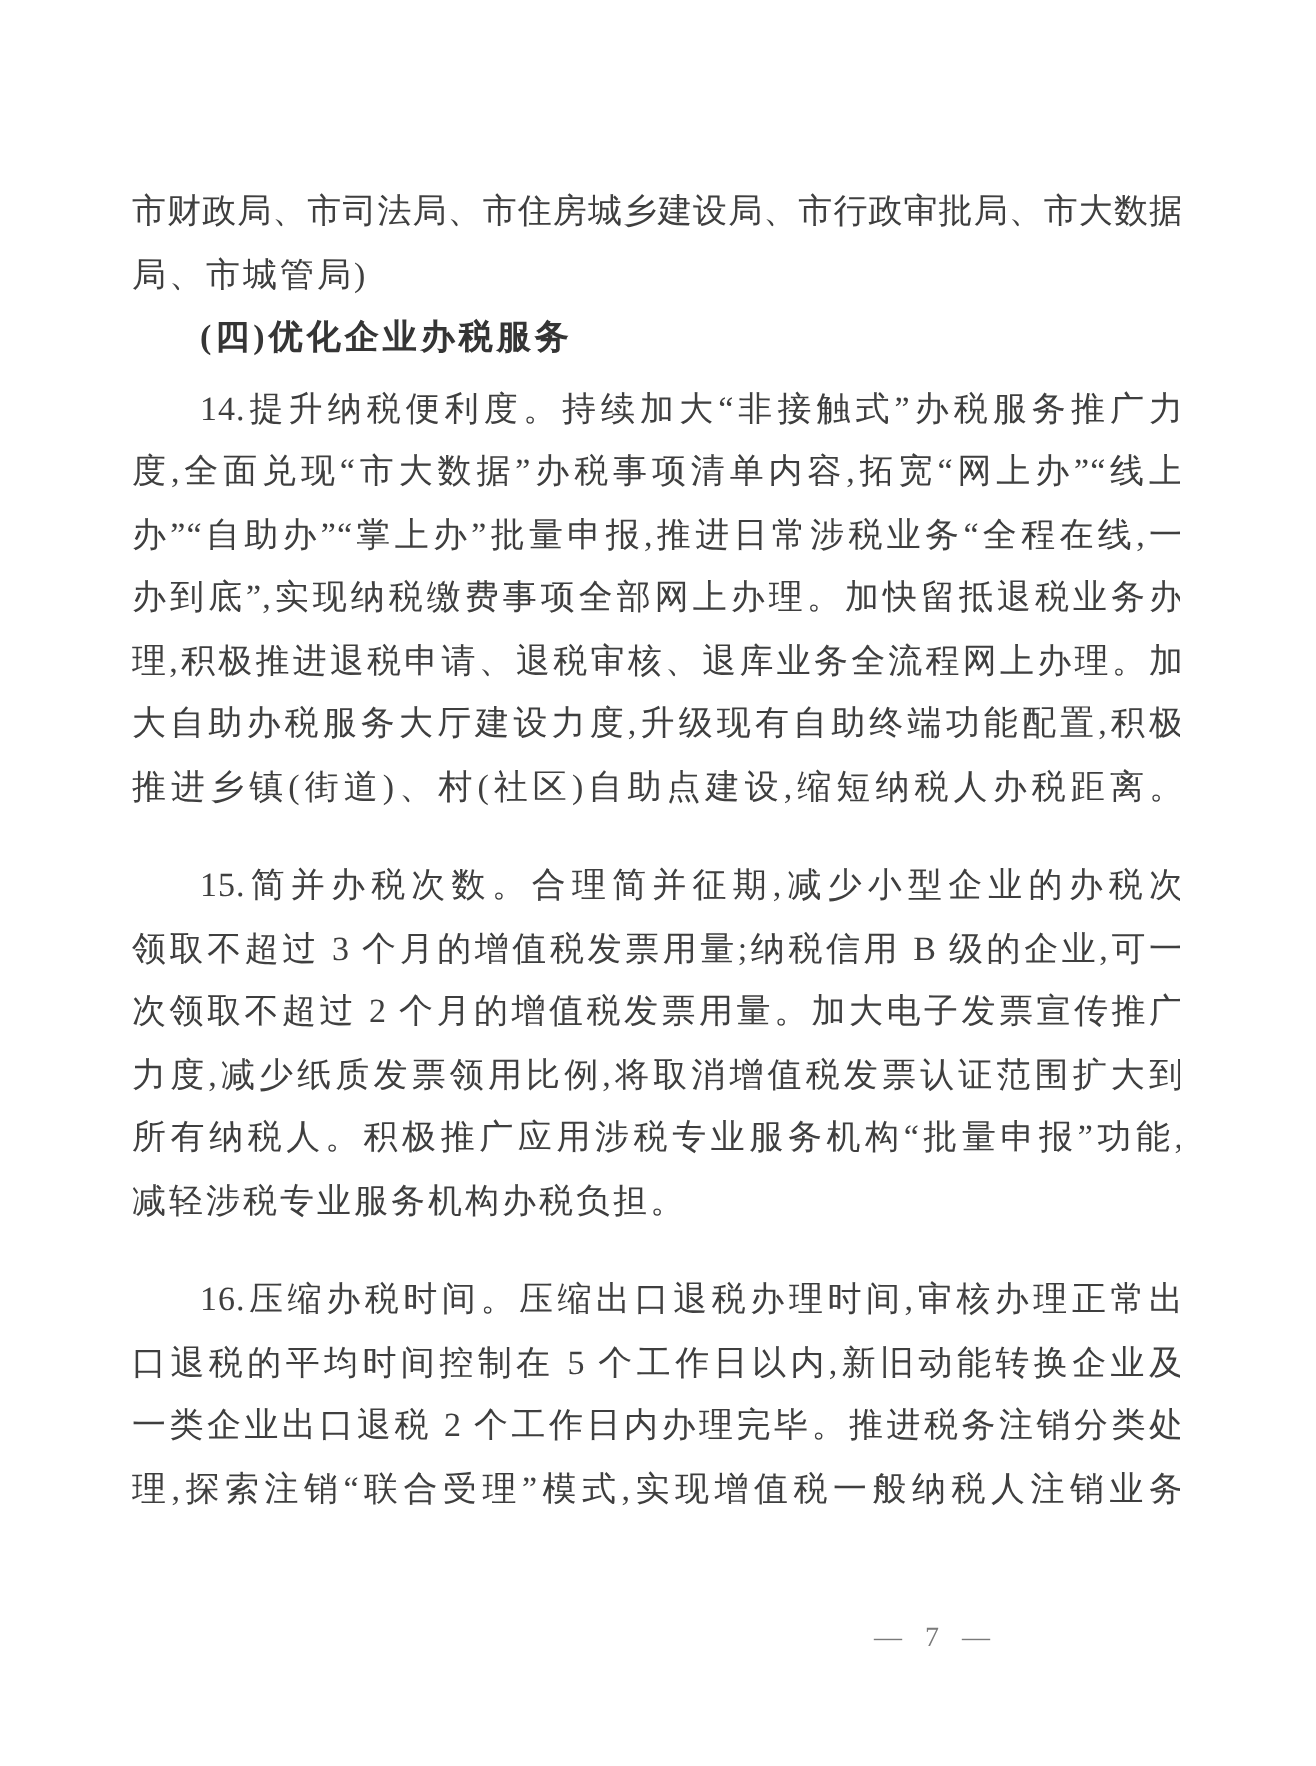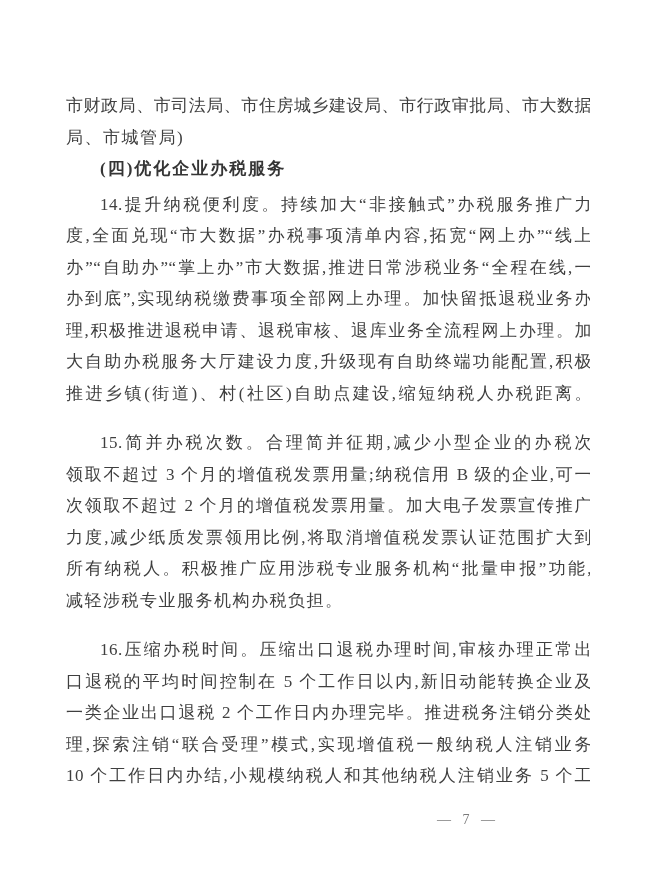--- a/index.html
+++ b/index.html
@@ -62,32 +62,31 @@
 </head>
 <body>
 
 <div class="page">
   <div class="doc-body">
     <div class="line">市财政局、市司法局、市住房城乡建设局、市行政审批局、市大数据</div>
     <div class="line short">局、市城管局)</div>
     <div class="line heading indent">(四)优化企业办税服务</div>
     <div class="line indent para-gap-sm">14.提升纳税便利度。持续加大“非接触式”办税服务推广力</div>
     <div class="line">度,全面兑现“市大数据”办税事项清单内容,拓宽“网上办”“线上</div>
-    <div class="line">办”“自助办”“掌上办”市大数据,推进日常涉税业务“全程在线,一</div>
+    <div class="line">办”“自助办”“掌上办”批量申报,推进日常涉税业务“全程在线,一</div>
     <div class="line">办到底”,实现纳税缴费事项全部网上办理。加快留抵退税业务办</div>
     <div class="line">理,积极推进退税申请、退税审核、退库业务全流程网上办理。加</div>
     <div class="line">大自助办税服务大厅建设力度,升级现有自助终端功能配置,积极</div>
     <div class="line">推进乡镇(街道)、村(社区)自助点建设,缩短纳税人办税距离。</div>
     <div class="line indent para-gap">15.简并办税次数。合理简并征期,减少小型企业的办税次</div>
     <div class="line">领取不超过 3 个月的增值税发票用量;纳税信用 B 级的企业,可一</div>
     <div class="line">次领取不超过 2 个月的增值税发票用量。加大电子发票宣传推广</div>
     <div class="line">力度,减少纸质发票领用比例,将取消增值税发票认证范围扩大到</div>
     <div class="line">所有纳税人。积极推广应用涉税专业服务机构“批量申报”功能,</div>
     <div class="line short">减轻涉税专业服务机构办税负担。</div>
     <div class="line indent para-gap">16.压缩办税时间。压缩出口退税办理时间,审核办理正常出</div>
     <div class="line">口退税的平均时间控制在 5 个工作日以内,新旧动能转换企业及</div>
     <div class="line">一类企业出口退税 2 个工作日内办理完毕。推进税务注销分类处</div>
     <div class="line">理,探索注销“联合受理”模式,实现增值税一般纳税人注销业务</div>
-    <div class="line">10 个工作日内办结,小规模纳税人和其他纳税人注销业务 5 个工</div>
   </div>
 
   <div class="footer">— 7 —</div>
 </div>
 
 </body></html>

